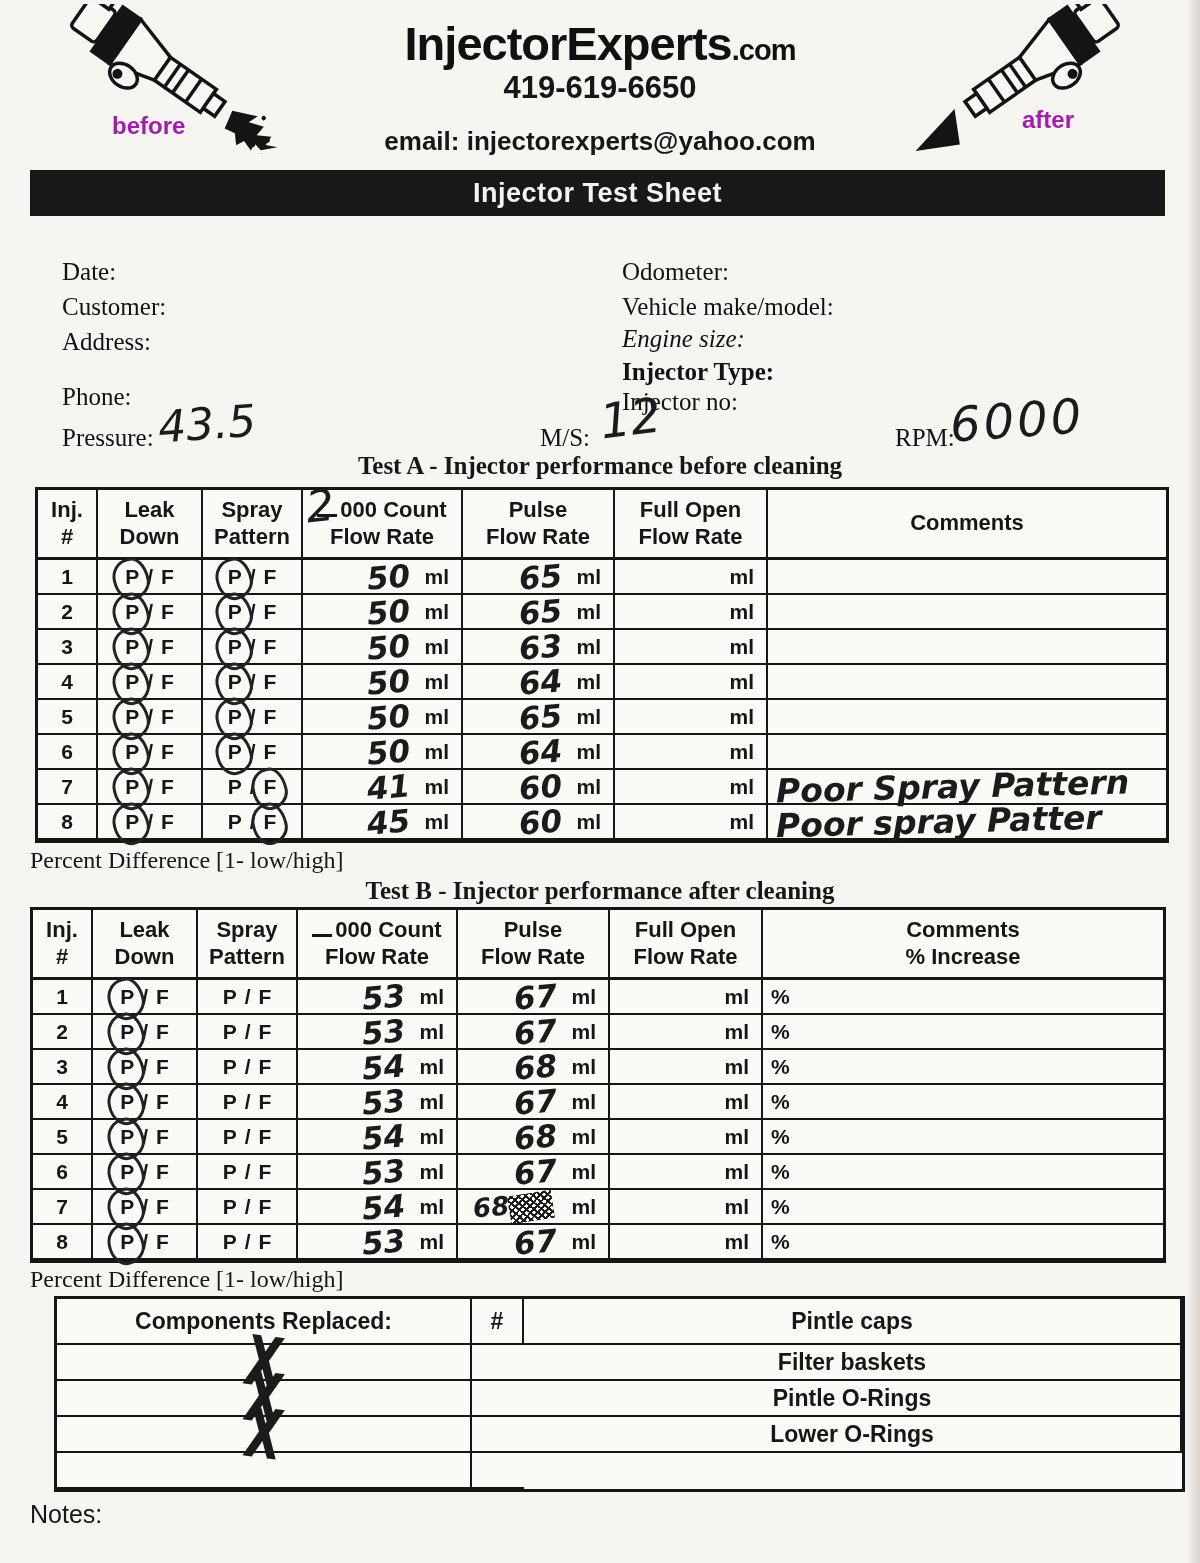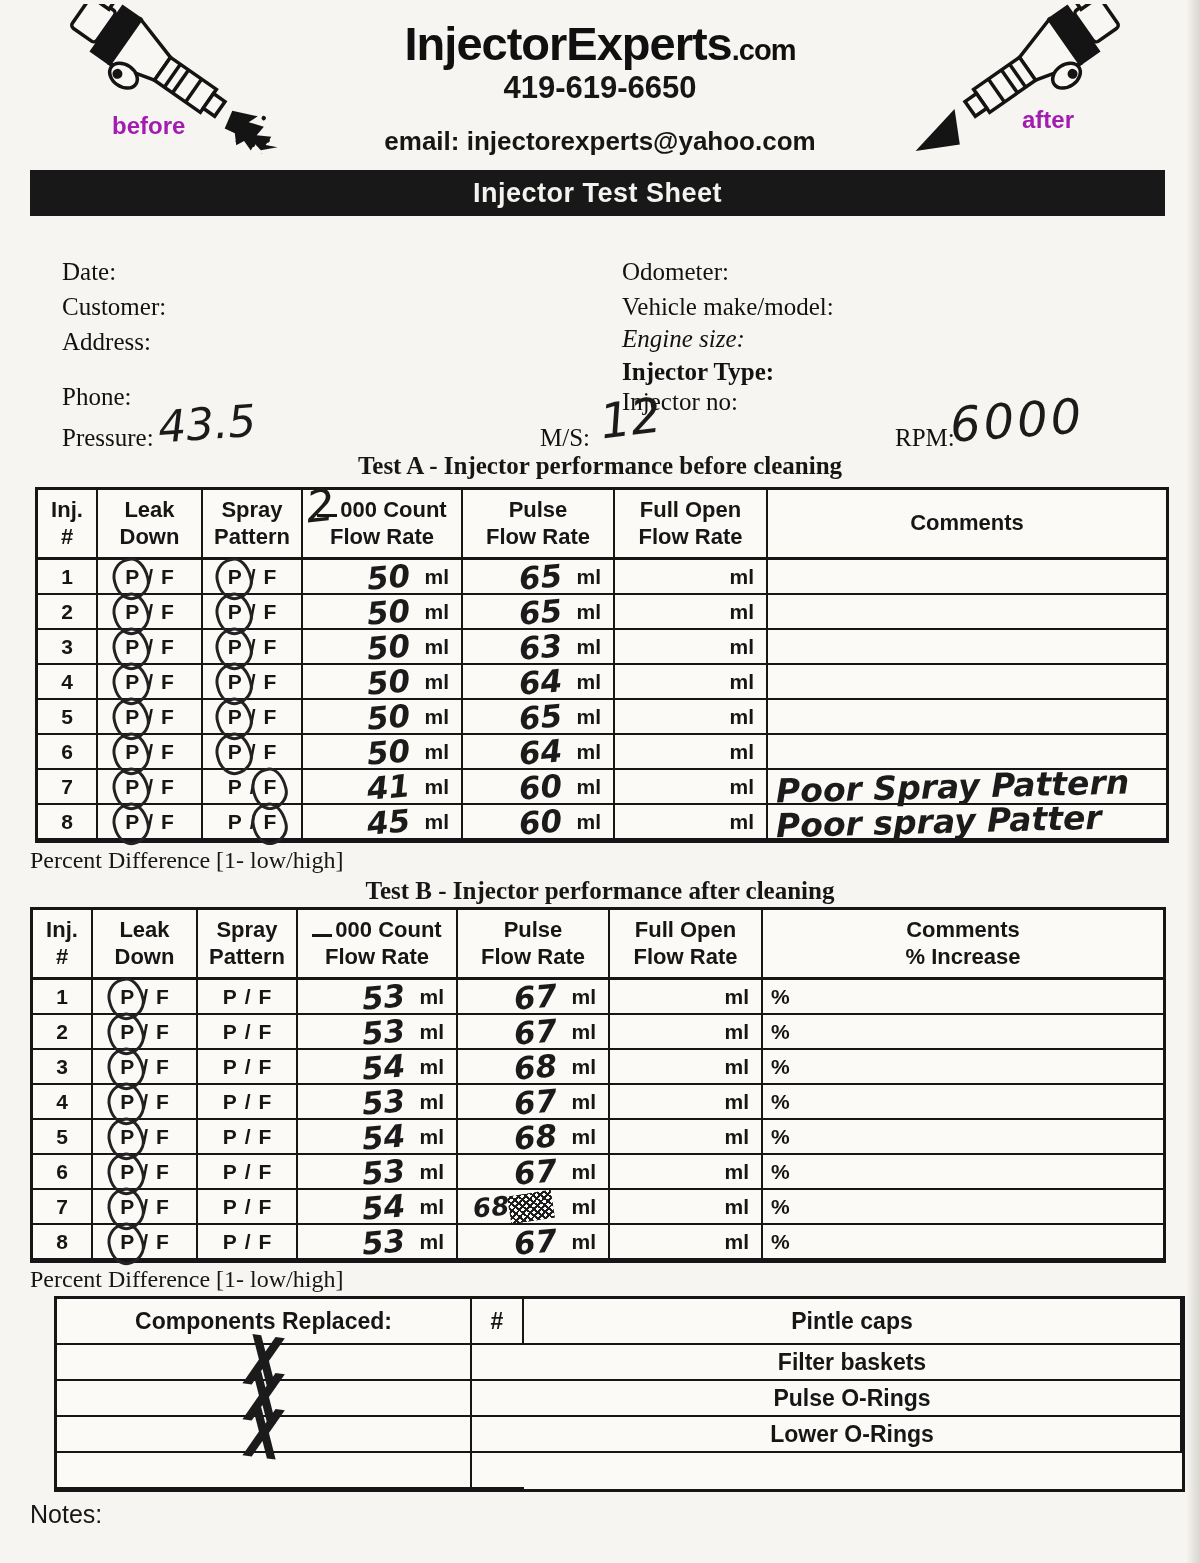--- a/index.html
+++ b/index.html
@@ -704,21 +704,21 @@
       
         <div class="crow" style="display:contents;">
           <div class="ccell">Filter baskets</div>
           <div class="ccell">
             <span class="hand cmark">X</span>
           </div>
           <div class="ccell last"></div>
         </div>
       
         <div class="crow" style="display:contents;">
-          <div class="ccell">Pulse O-Rings</div>
+          <div class="ccell">Pintle O-Rings</div>
           <div class="ccell">
             <span class="hand cmark">X</span>
           </div>
           <div class="ccell last"></div>
         </div>
       
         <div class="crow" style="display:contents;">
           <div class="ccell">Lower O-Rings</div>
           <div class="ccell">
             <span class="hand cmark"></span>

